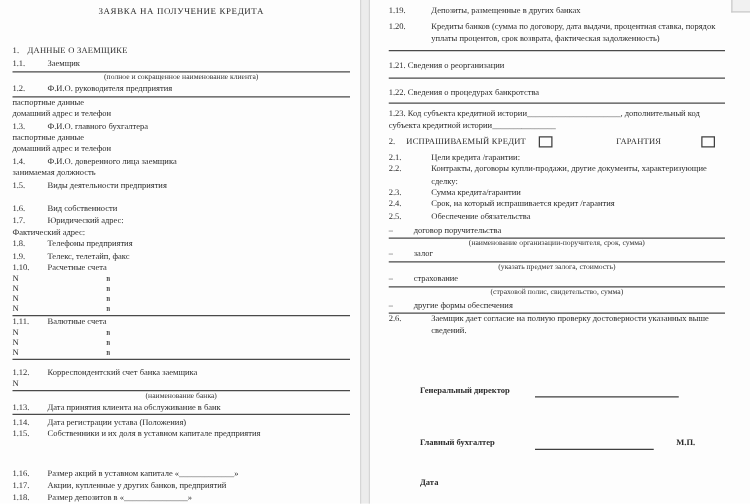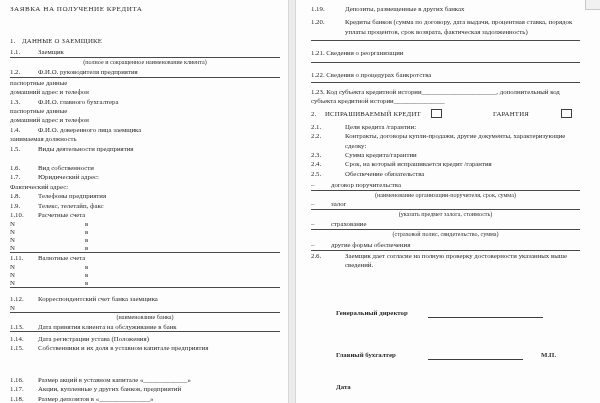--- a/index.html
+++ b/index.html
@@ -20,21 +20,21 @@
     background:#f1f1f1; border-left:1px solid #c9c9c9; border-bottom:1px solid #c9c9c9;
   }
   .page { position:absolute; top:0; height:403px; font-size:6.8px; line-height:9.4px; background:#fdfdfd; }
   .page1 { left:0;   width:288px; padding:4px 8px  0 10px; }
   .page2 { left:297px; width:303px; padding:4px 20px 0 14px; }
 
   .row { position:relative; }
   .u { border-bottom:1px solid #4a4a4a; }
   .hr { height:0; border-bottom:1px solid #4a4a4a; }
 
-  .title { font-size:7.1px; letter-spacing:.5px; line-height:10px; }
+  .title { text-align:center; font-size:7.1px; letter-spacing:.5px; line-height:10px; }
   .caption { text-align:center; font-size:6.1px; line-height:8.6px; color:#333; }
   .plain { }
   .plainb { font-weight:bold; margin-left:25px; }
 
   .heading .num { display:inline-block; width:12px; }
   .heading { letter-spacing:.2px; }
 
   .item { display:flex; }
   .page1 .item .num { flex:0 0 28px; }
   .page2 .item .num { flex:0 0 34px; }

